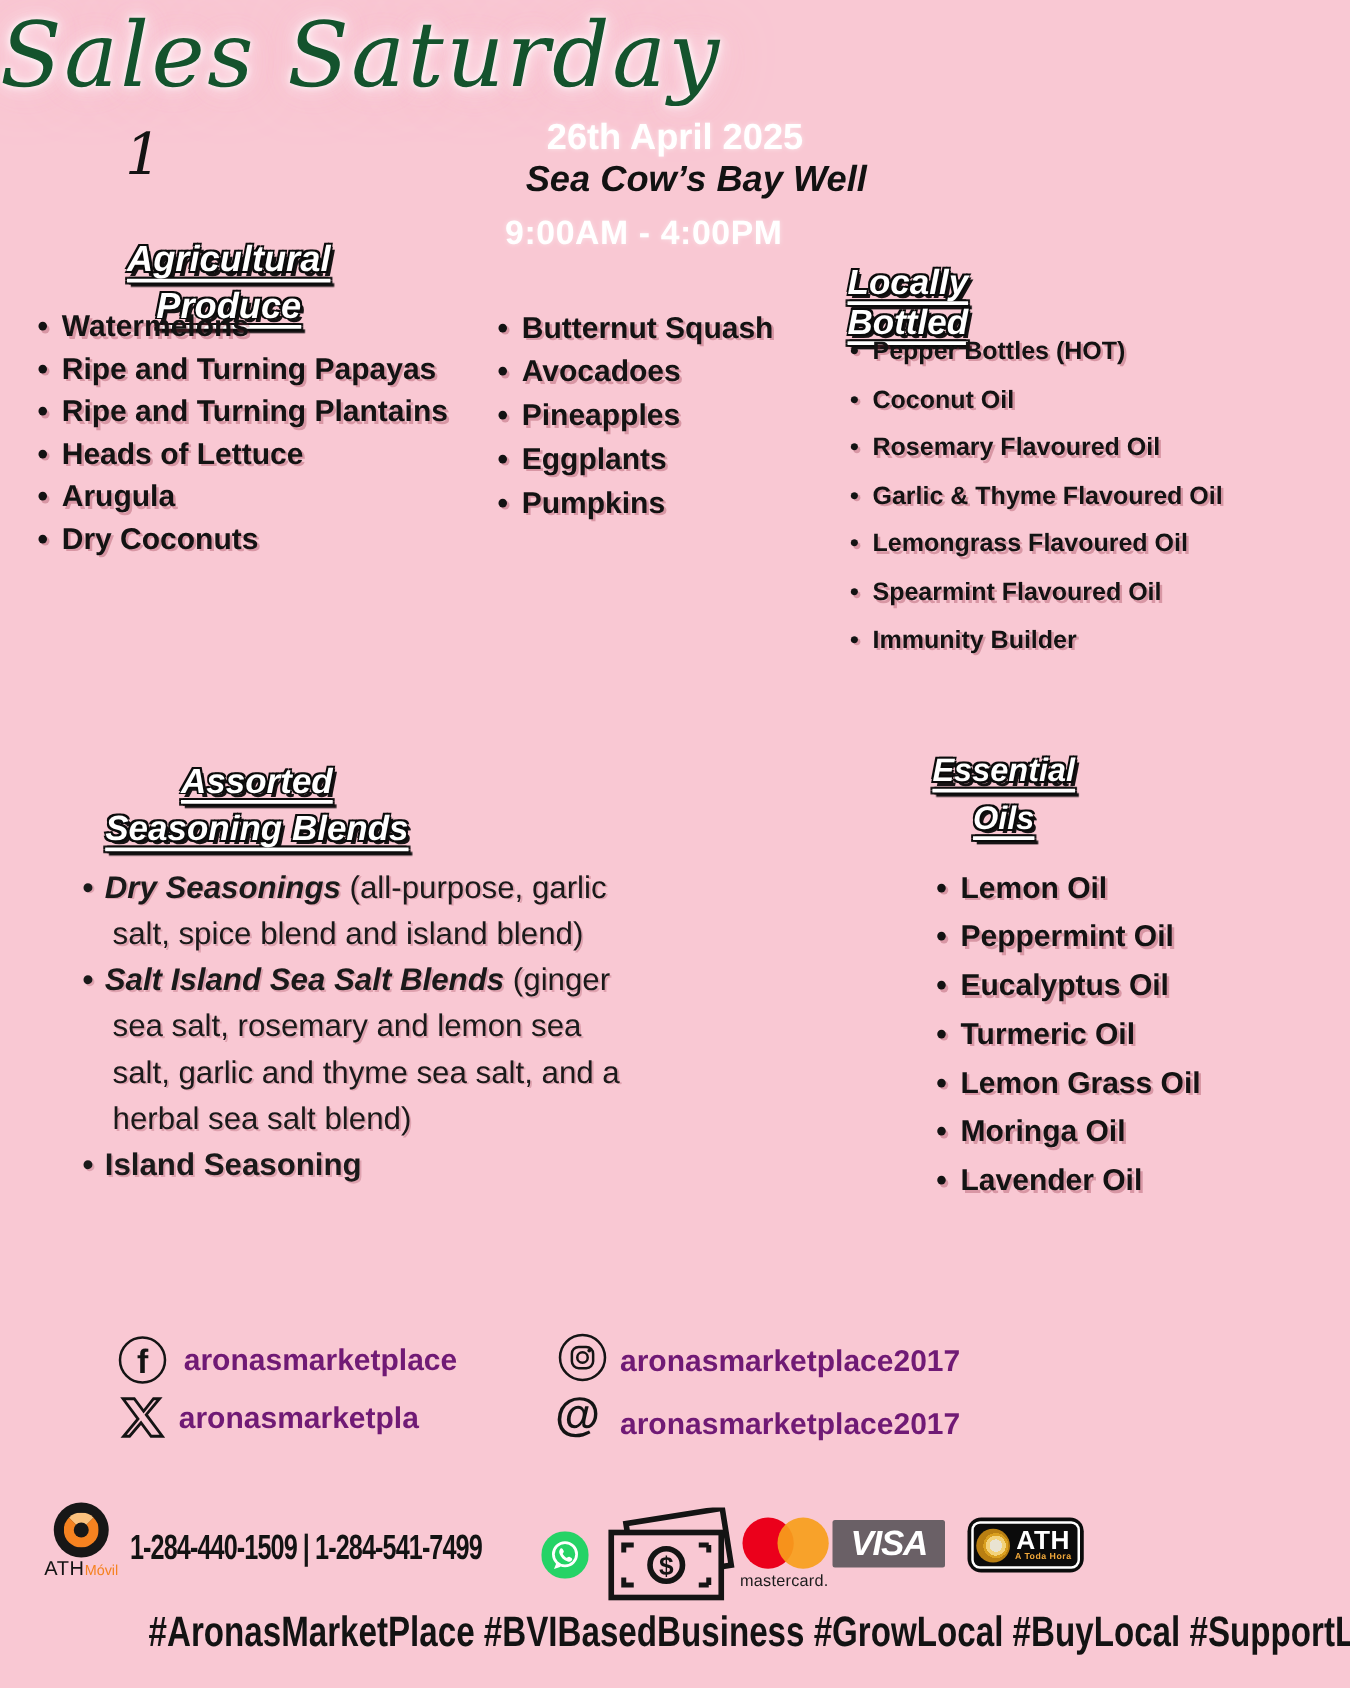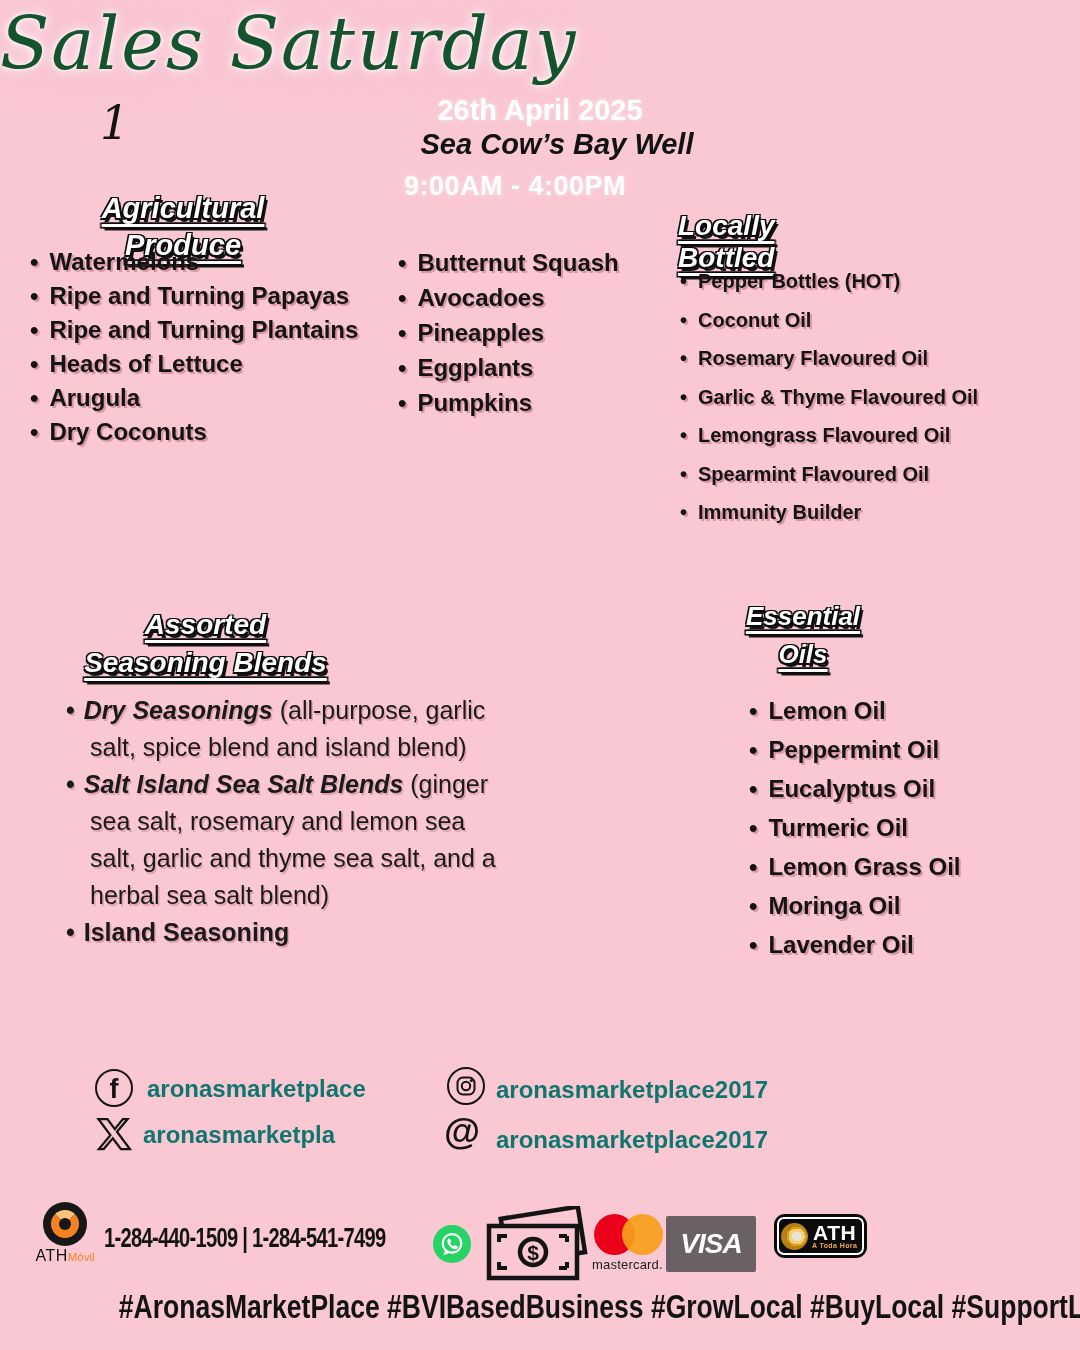--- a/index.html
+++ b/index.html
@@ -72,21 +72,21 @@
   .list-seasoning li{
     line-height:37px; padding-left:24px; text-indent:-24px;
     text-shadow:1.5px 1.5px 0 rgba(146,46,66,.25);
   }
   .list-seasoning li::before{ content:"•"; margin-right:9px; font-weight:bold; }
   .list-seasoning .lead{ font-weight:bold; font-style:italic; }
   .list-seasoning li:nth-child(3) .lead{ font-style:normal; }
   .list-seasoning .rest{ font-weight:normal; }
 
   
-  .social-label{ font-size:24px; font-weight:bold; color:#0f766e; white-space:nowrap; }
+  .social-label{ font-size:24px; font-weight:bold; color:#701a75; white-space:nowrap; }
   .fb-icon{
     top:1069px; left:95px; width:38px; height:38px; border:2px solid #141414;
     border-radius:50%; text-align:center; line-height:36px;
     font-size:27px; font-weight:bold; color:#141414;
   }
   .x-icon{ top:1117px; left:96px; }
   .ig-icon{ top:1066px; left:446px; }
   .threads-icon{
     top:1108px; left:440px; width:44px; height:48px;
     font-size:37px; font-weight:bold; color:#141414; line-height:48px; text-align:center;
@@ -118,21 +118,21 @@
   .wa-icon{ top:1225px; left:433px; }
   .cash-icon{ top:1206px; left:484px; }
 
   .mastercard{ top:1214px; left:592px; width:74px; text-align:left; }
   .mc-circles{ position:relative; width:70px; height:42px; margin:0 auto; }
   .mc-red{ position:absolute; left:0; top:0; width:41px; height:41px; border-radius:50%; background:#eb001b; }
   .mc-orange{ position:absolute; left:28px; top:0; width:41px; height:41px; border-radius:50%; background:#f79e1b; opacity:.92; }
   .mc-label{ font-size:13px; color:#1b1b1b; margin-top:1px; letter-spacing:.2px; }
 
   .visa{
-    top:1216px; left:666px; width:90px; height:56px; background:#6a6066;
+    top:1216px; left:666px; width:90px; height:38px; background:#6a6066;
     border-radius:2px; display:flex; align-items:center; justify-content:center;
   }
   .visa span{
     color:#fff; font-weight:900; font-style:italic; font-size:28px; letter-spacing:-1px;
   }
 
   .ath-badge{
     top:1214px; left:774px; width:93px; height:44px; background:#0b0b0b;
     border-radius:11px; position:relative; display:flex; align-items:center;
     padding:0 7px; gap:4px;

